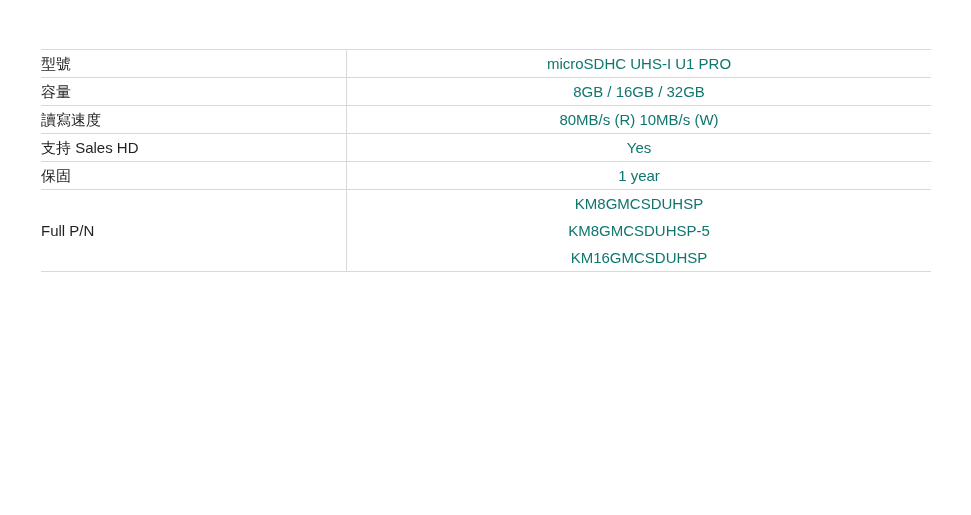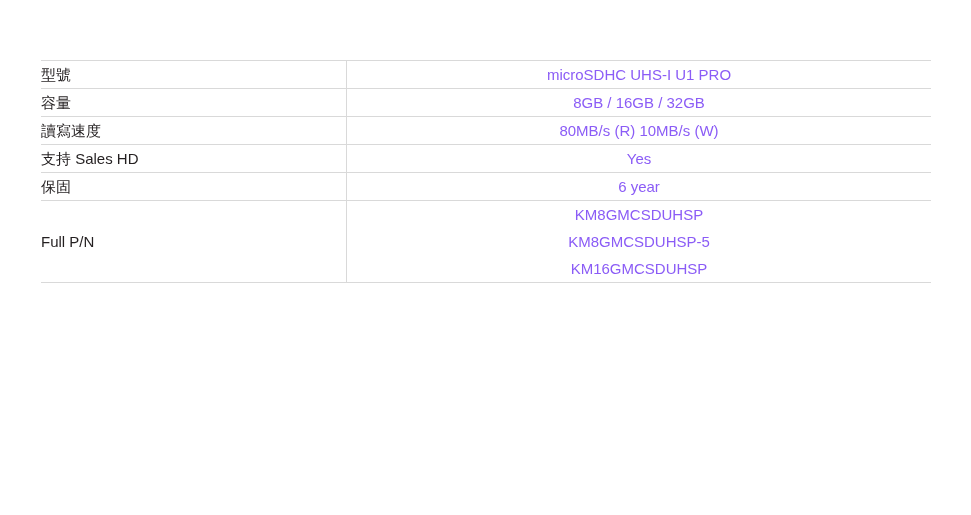--- a/index.html
+++ b/index.html
@@ -10,21 +10,21 @@
     width: 971px;
     height: 515px;
     background: #ffffff;
     font-family: "Liberation Sans", sans-serif;
     color: #231f20;
     overflow: hidden;
   }
   .spec-wrap {
     position: absolute;
     left: 41px;
-    top: 60px;
+    top: 49px;
     width: 890px;
   }
   table.spec-table {
     width: 100%;
     border-collapse: collapse;
     table-layout: fixed;
   }
   table.spec-table tr {
     border-bottom: 1px solid #d9d9d9;
   }
@@ -41,21 +41,21 @@
   td.label-cell {
     width: 305px;
     padding: 12px 0 12px 22px;
     text-align: left;
     border-right: 1px solid #d9d9d9;
     color: #231f20;
   }
   td.value-cell {
     padding: 12px 10px;
     text-align: center;
-    color: #8b5cf6;
+    color: #0f766e;
   }
   .value-line {
     display: block;
     line-height: 27px;
   }
   .row-tall td {
     padding-top: 16px;
     padding-bottom: 16px;
   }
 </style>
@@ -85,21 +85,21 @@
       </tr>
       <tr>
         <td class="label-cell">支持 Sales HD</td>
         <td class="value-cell">
           <span class="value-line">Yes</span>
         </td>
       </tr>
       <tr>
         <td class="label-cell">保固</td>
         <td class="value-cell">
-          <span class="value-line">6 year</span>
+          <span class="value-line">1 year</span>
         </td>
       </tr>
       <tr class="row-tall">
         <td class="label-cell">Full P/N</td>
         <td class="value-cell">
           <span class="value-line">KM8GMCSDUHSP</span>
           <span class="value-line">KM8GMCSDUHSP-5</span>
           <span class="value-line">KM16GMCSDUHSP</span>
         </td>
       </tr>

